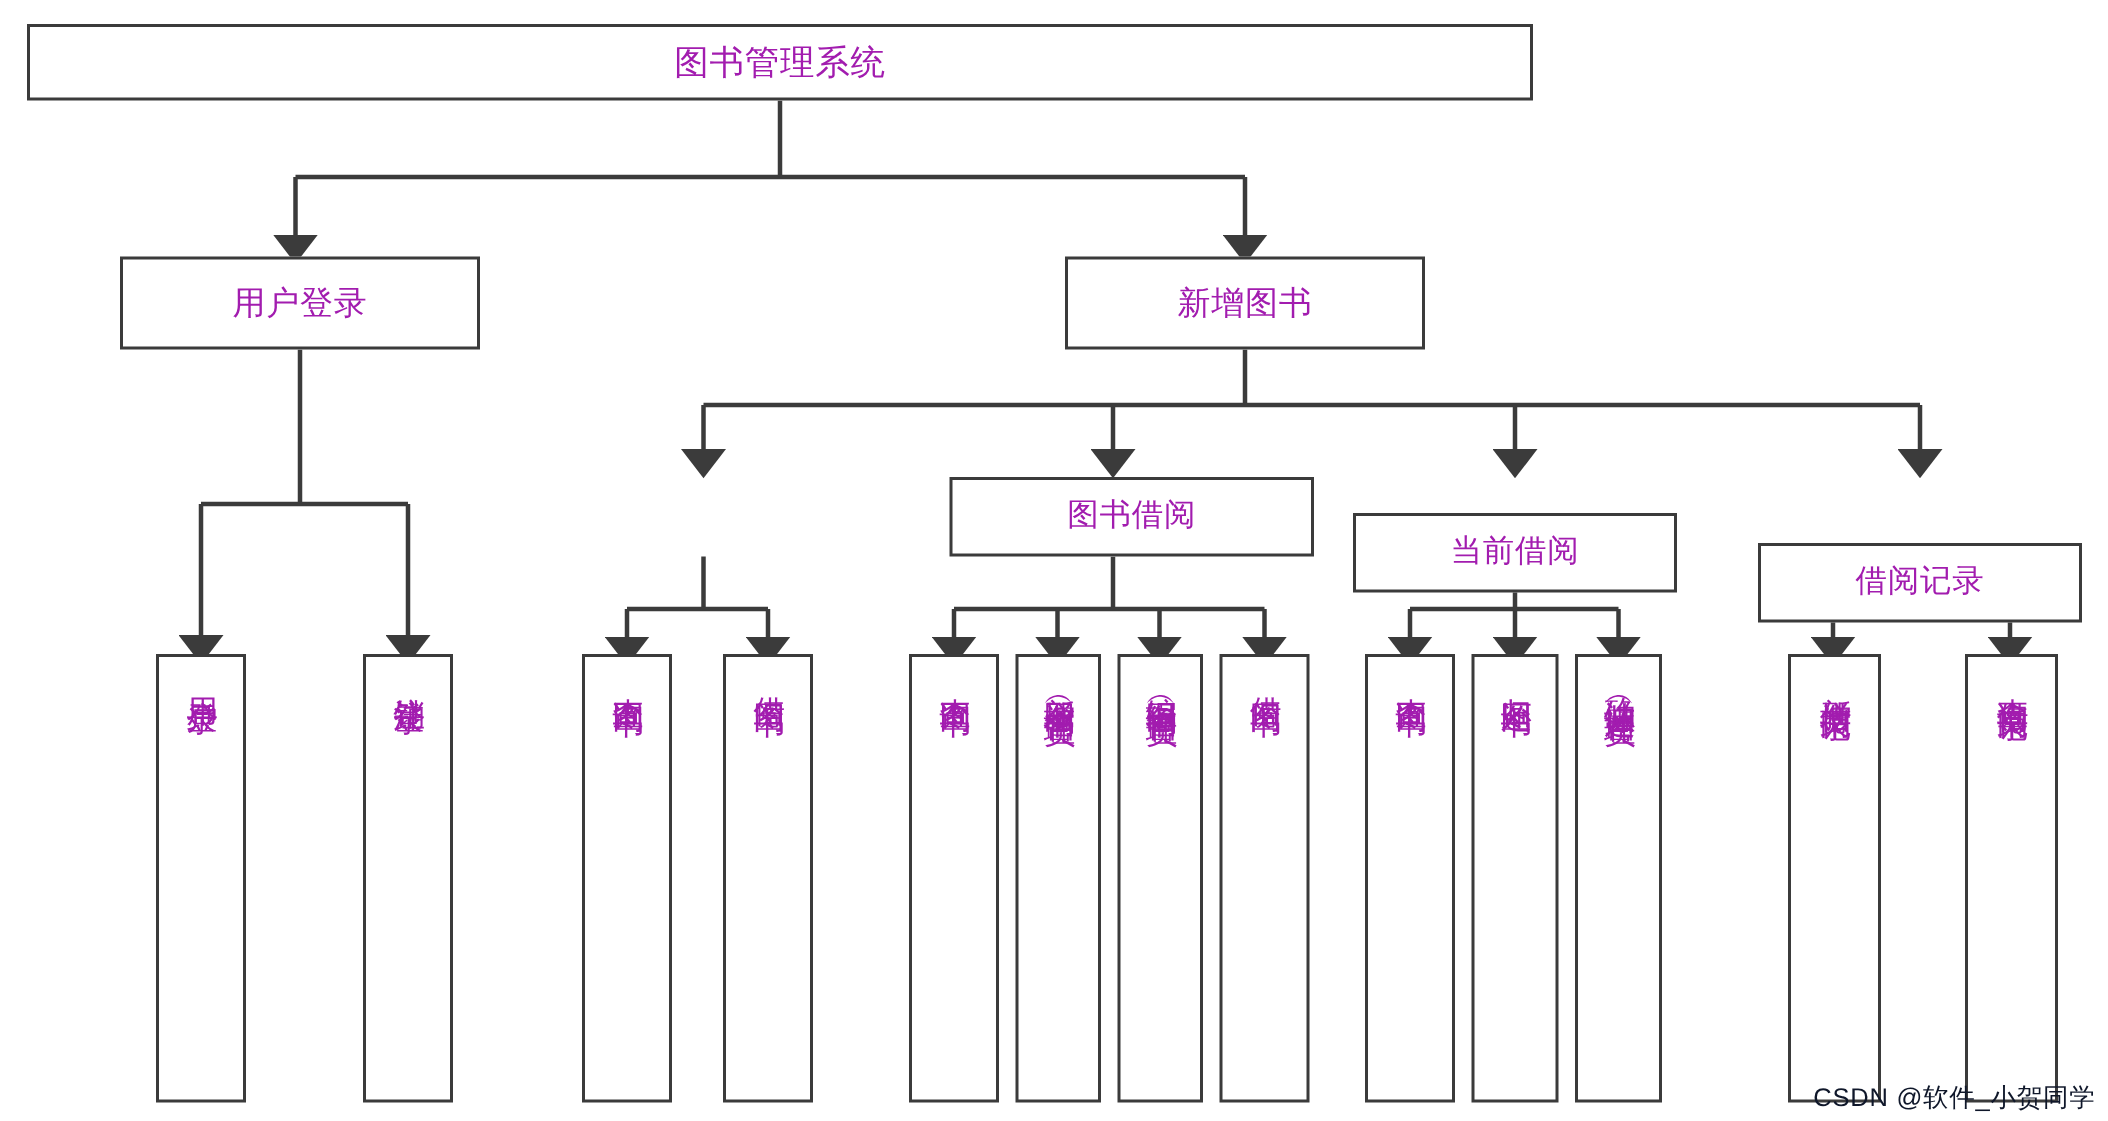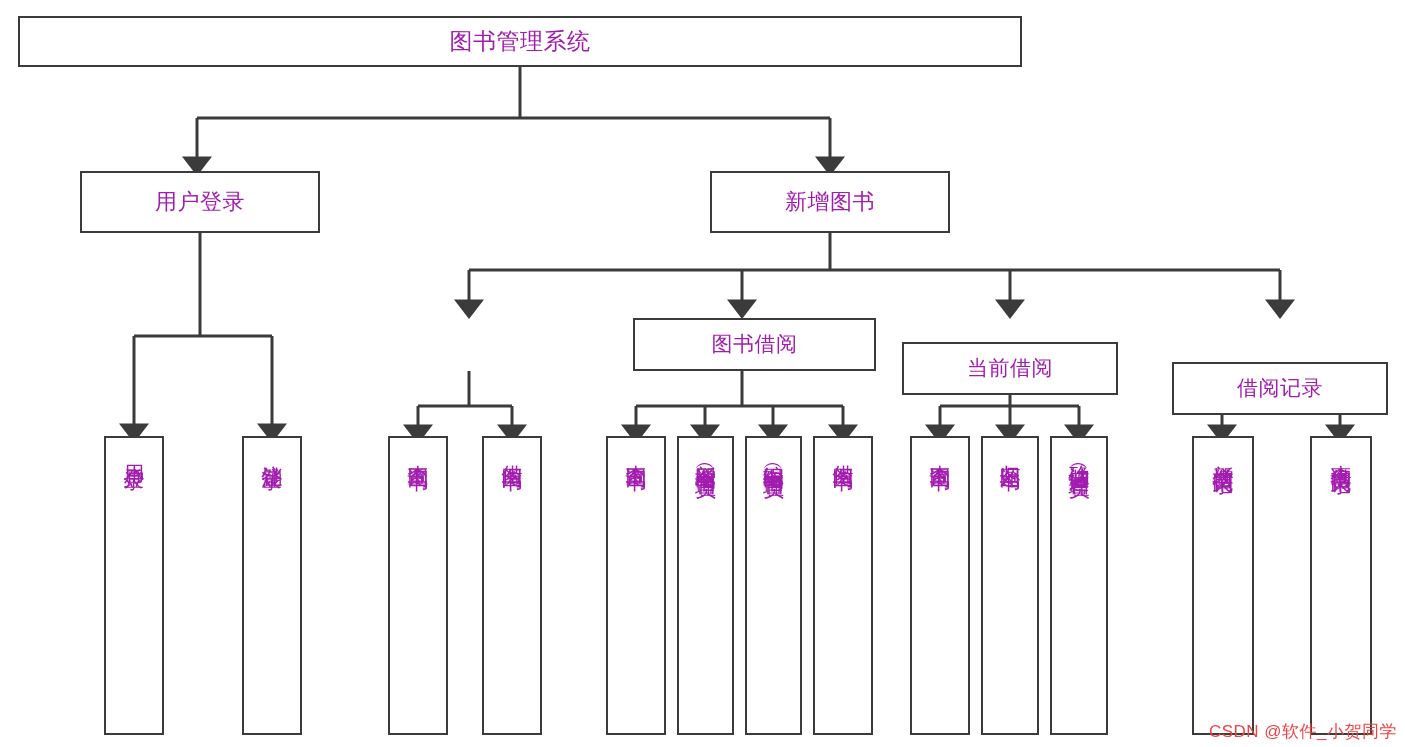--- a/index.html
+++ b/index.html
@@ -61,21 +61,21 @@
     font-size: 21px;
     line-height: 1.04;
     letter-spacing: 2px;
     white-space: nowrap;
   }
   #watermark {
     position: absolute;
     right: 8px;
     bottom: 4px;
     font-size: 17px;
-    color: #ef4444;
+    color: #0f172a;
     letter-spacing: 0.5px;
     white-space: nowrap;
     pointer-events: none;
   }
 </style>
 </head>
 <body>
 
 <div id="diagram-root">
 

